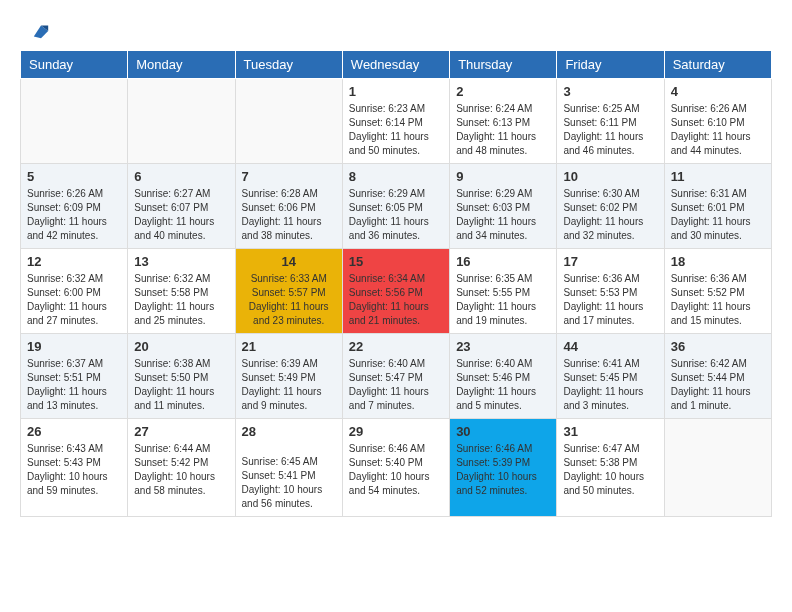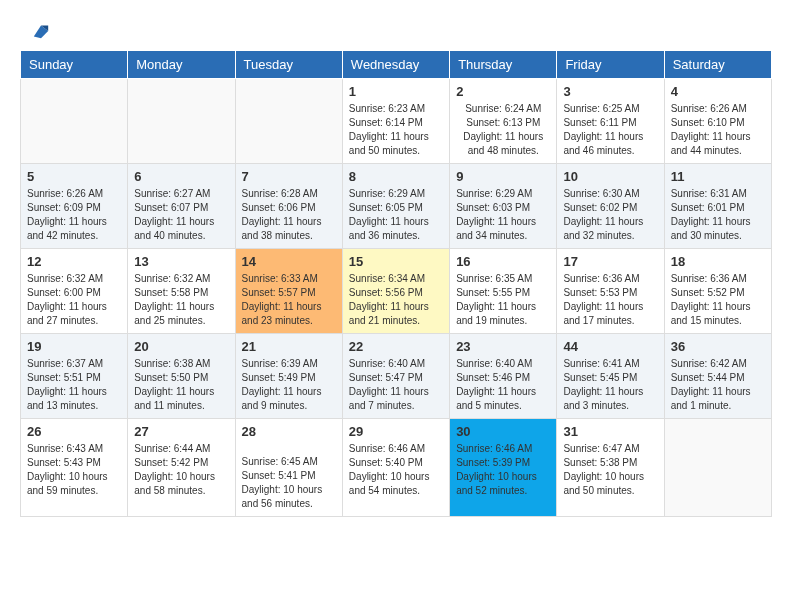--- a/index.html
+++ b/index.html
@@ -142,21 +142,21 @@
           <td class="empty" style="background-color: rgb(249, 249, 249);"></td>
           <td style="background-color: rgb(255, 255, 255);">
             <span class="day-num">1</span>
             <div class="day-info" style="white-space: pre-line;">Sunrise: 6:23 AM
 Sunset: 6:14 PM
 Daylight: 11 hours
 and 50 minutes.</div>
           </td>
           <td style="background-color: rgb(255, 255, 255);">
             <span class="day-num">2</span>
-            <div class="day-info" style="white-space: pre-line; text-align: center;">Sunrise: 6:24 AM
+            <div class="day-info" style="white-space: pre-line;">Sunrise: 6:24 AM
 Sunset: 6:13 PM
 Daylight: 11 hours
 and 48 minutes.</div>
           </td>
           <td style="background-color: rgb(255, 255, 255);">
             <span class="day-num">3</span>
             <div class="day-info" style="white-space: pre-line;">Sunrise: 6:25 AM
 Sunset: 6:11 PM
 Daylight: 11 hours
 and 46 minutes.</div>
@@ -228,28 +228,28 @@
 Daylight: 11 hours
 and 27 minutes.</div>
           </td>
           <td style="background-color: rgb(255, 255, 255);">
             <span class="day-num">13</span>
             <div class="day-info" style="white-space: pre-line;">Sunrise: 6:32 AM
 Sunset: 5:58 PM
 Daylight: 11 hours
 and 25 minutes.</div>
           </td>
-          <td style="background-color: #fdba74;">
+          <td style="background-color: #eab308; text-align: center;">
             <span class="day-num">14</span>
             <div class="day-info" style="white-space: pre-line;">Sunrise: 6:33 AM
 Sunset: 5:57 PM
 Daylight: 11 hours
 and 23 minutes.</div>
           </td>
-          <td style="background-color: #fef9c3; margin-top: 28px;">
+          <td style="background-color: #ef4444; margin-top: 28px;">
             <span class="day-num">15</span>
             <div class="day-info" style="white-space: pre-line;">Sunrise: 6:34 AM
 Sunset: 5:56 PM
 Daylight: 11 hours
 and 21 minutes.</div>
           </td>
           <td style="background-color: rgb(255, 255, 255);">
             <span class="day-num">16</span>
             <div class="day-info" style="white-space: pre-line;">Sunrise: 6:35 AM
 Sunset: 5:55 PM

